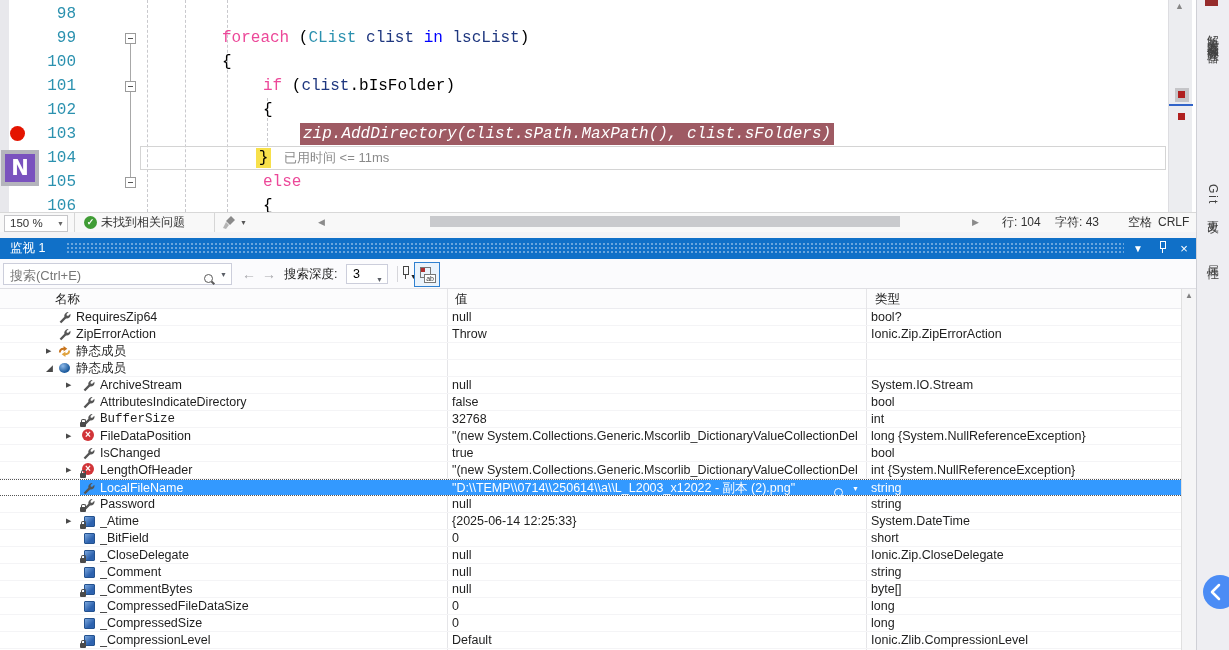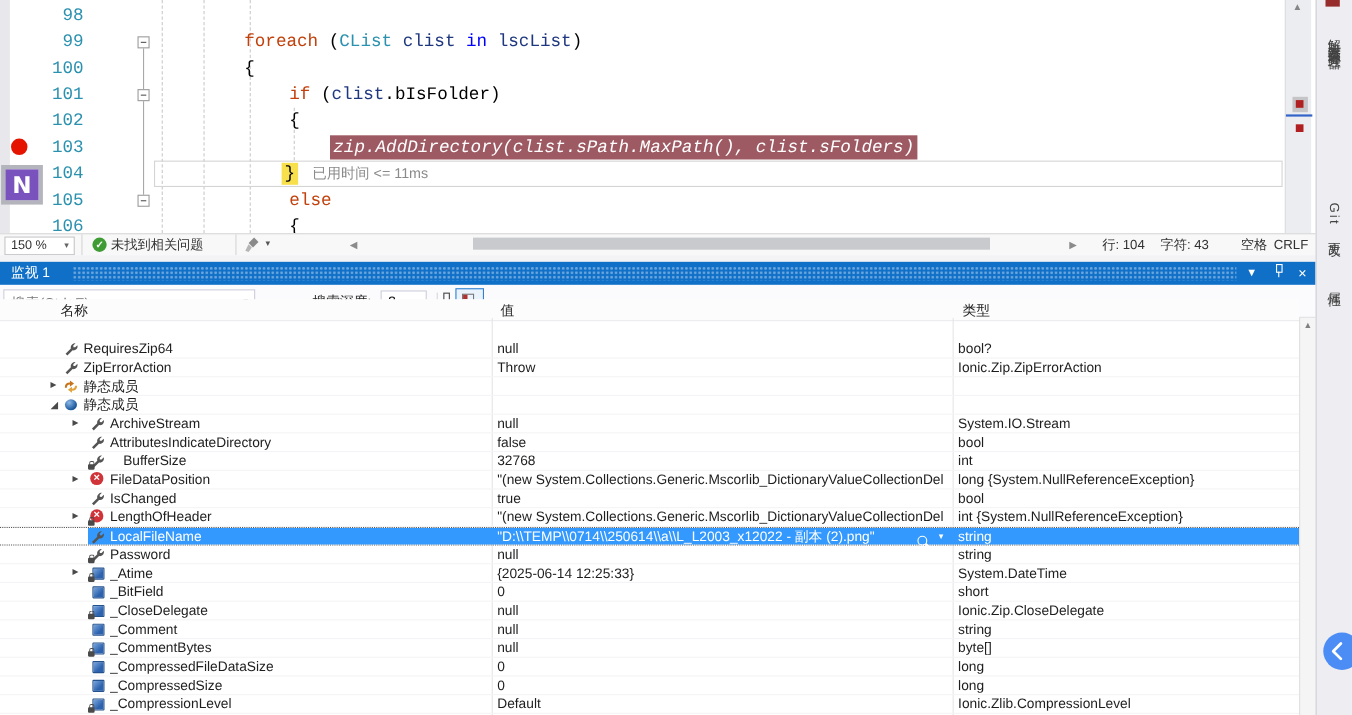--- a/index.html
+++ b/index.html
@@ -8,21 +8,21 @@
   .abs{position:absolute}
 
   
   #editor{left:0;top:0;width:1196px;height:212px;background:#fff;overflow:hidden}
   #gutter-strip{left:0;top:0;width:9px;height:212px;background:#e8e8ec}
   .guide{border-left:1px dashed #c9c9cd;width:0}
   #fold-line{left:130px;top:43px;width:0;height:136px;border-left:1px solid #a8a8a8}
   .lineno{left:30px;width:46px;text-align:right;color:#2B91AF;
           font:16px/24px "Liberation Mono", monospace}
   .code-line{font:16px/24px "Liberation Mono", monospace;white-space:pre}
-  .tok-ctrl{color:#c2410c}.tok-kw{color:#0000FF}.tok-type{color:#2B91AF}
+  .tok-ctrl{color:#ec4899}.tok-kw{color:#0000FF}.tok-type{color:#2B91AF}
   .tok-local{color:#1f377f}.tok-plain{color:#000}.tok-hl{color:#fff}
   .foldbox{left:125px;width:11px;height:11px;background:#fff;border:1px solid #9b9b9b;box-sizing:border-box}
   .foldbox::before{content:"";position:absolute;left:2px;top:4px;width:5px;height:1px;background:#555}
   #bp-dot{left:10px;width:15px;height:15px;border-radius:50%;background:#E41400}
   #hl-box{background:#9e5a63;height:22px;padding:0 3px}
   #brace-y{left:256px;width:15px;height:20px;background:#f7e04b;color:#000;
            font:16px/20px "Liberation Mono", monospace;text-align:center}
   #perftip{left:284px;color:#8a8a8a;font:13px/24px "Liberation Sans", sans-serif}
   #n-icon{left:1px;top:150px;width:38px;height:36px;background:#9a9aa2;padding:0;box-sizing:border-box;border:4px solid #b4b4bc}
   #n-icon .inner{width:100%;height:100%;background:#7a52be;color:#fff;text-align:center;
@@ -77,21 +77,21 @@
   #tb-sep{left:397px;top:7px;width:1px;height:16px;background:#d6d6db}
   .pind{display:inline-block;position:relative;width:9px;height:14px}
   .pind::before{content:"";position:absolute;left:2px;top:0;width:4px;height:7px;border:1.3px solid #444}
   .pind::after{content:"";position:absolute;left:4px;top:8px;width:1.3px;height:5px;background:#444}
   #fmt-btn{left:414px;top:3px;width:26px;height:25px;border:1px solid #2f80d0;background:#eaf3fc;box-sizing:border-box}
   .g-box{position:absolute;left:5px;top:4px;width:9px;height:9px;border:1px solid #777}
   .g-red{position:absolute;left:6px;top:5px;width:4px;height:4px;background:#b03030}
   .g-ab{position:absolute;right:3px;bottom:3px;font:7px/7px "Liberation Sans";border:1px solid #777;background:#fff;padding:0 1px;color:#333}
 
   
-  #w-header{left:0;top:34px;width:1181px;height:20px;background:#fcfcfd;border-bottom:1px solid #ececf0;box-sizing:border-box}
+  #w-header{left:0;top:51px;width:1181px;height:20px;background:#fcfcfd;border-bottom:1px solid #ececf0;box-sizing:border-box}
   .w-col-label{top:2px;font:12.5px/17px "Liberation Sans";color:#1e1e1e}
   .col-line{top:51px;width:1px;height:361px;background:#e5e5e8}
   #w-rows{left:0;top:71px;width:1181px;height:341px;overflow:hidden}
   .wrow{position:absolute;left:0;width:1181px;height:17px;box-sizing:border-box;border-bottom:1px solid #f4f4f6}
   .wrow.selected{border-top:1px dotted #555;border-bottom:1px dotted #555}
   .sel-bg{position:absolute;left:80px;right:0;top:0;bottom:0;background:#3399ff}
   .wname,.wval,.wtype{position:absolute;font:12.5px/16px "Liberation Sans";color:#1e1e1e;white-space:nowrap;overflow:hidden}
   .wval{left:452px;width:410px}.wtype{left:871px;width:306px}
   .selected .wname,.selected .wval,.selected .wtype{color:#fff}
   .exp{position:absolute;top:0;line-height:16px;color:#4a4a4a}
@@ -276,21 +276,21 @@
             <path fill="#555" d="M13.1 1.3 10.6 3.8l.2 1.9 1.9.2 2.5-2.5c.5 1.6.1 3.4-1.2 4.7-1.1 1.1-2.7 1.5-4.1 1.1l-5.9 5.9-2-2 5.9-5.9C7.5 5.8 7.9 4.2 9 3.1c1.3-1.3 2.6-1.8 4.1-1.8z"></path>
           </svg></span>
         <span class="wname" style="left: 100px; width: 340px;">AttributesIndicateDirectory</span>
         <span class="wval">false</span>
         <span class="wtype">bool</span>
       </div>
       <div class="wrow" style="position: absolute; top: 102px;">
         <span class="wicon" style="left: 82px;"><svg viewBox="0 0 16 16" width="13" height="13" style="margin-top:1px">
             <path fill="#555" d="M13.1 1.3 10.6 3.8l.2 1.9 1.9.2 2.5-2.5c.5 1.6.1 3.4-1.2 4.7-1.1 1.1-2.7 1.5-4.1 1.1l-5.9 5.9-2-2 5.9-5.9C7.5 5.8 7.9 4.2 9 3.1c1.3-1.3 2.6-1.8 4.1-1.8z"></path>
           </svg><span class="lock"></span></span>
-        <span class="wname" style="left: 112px; width: 340px;">BufferSize</span>
+        <span class="wname" style="left: 100px; width: 340px; font-family: Liberation Mono, monospace;">BufferSize</span>
         <span class="wval">32768</span>
         <span class="wtype">int</span>
       </div>
       <div class="wrow" style="position: absolute; top: 119px;">
         <span class="exp" style="left: 66px; font-size: 7px;">▶</span>
         <span class="wicon" style="left: 82px;">
           <span class="exc-c">×</span>
         </span>
         <span class="wname" style="left: 100px; width: 340px;">FileDataPosition</span>
         <span class="wval">"(new System.Collections.Generic.Mscorlib_DictionaryValueCollectionDel</span>

